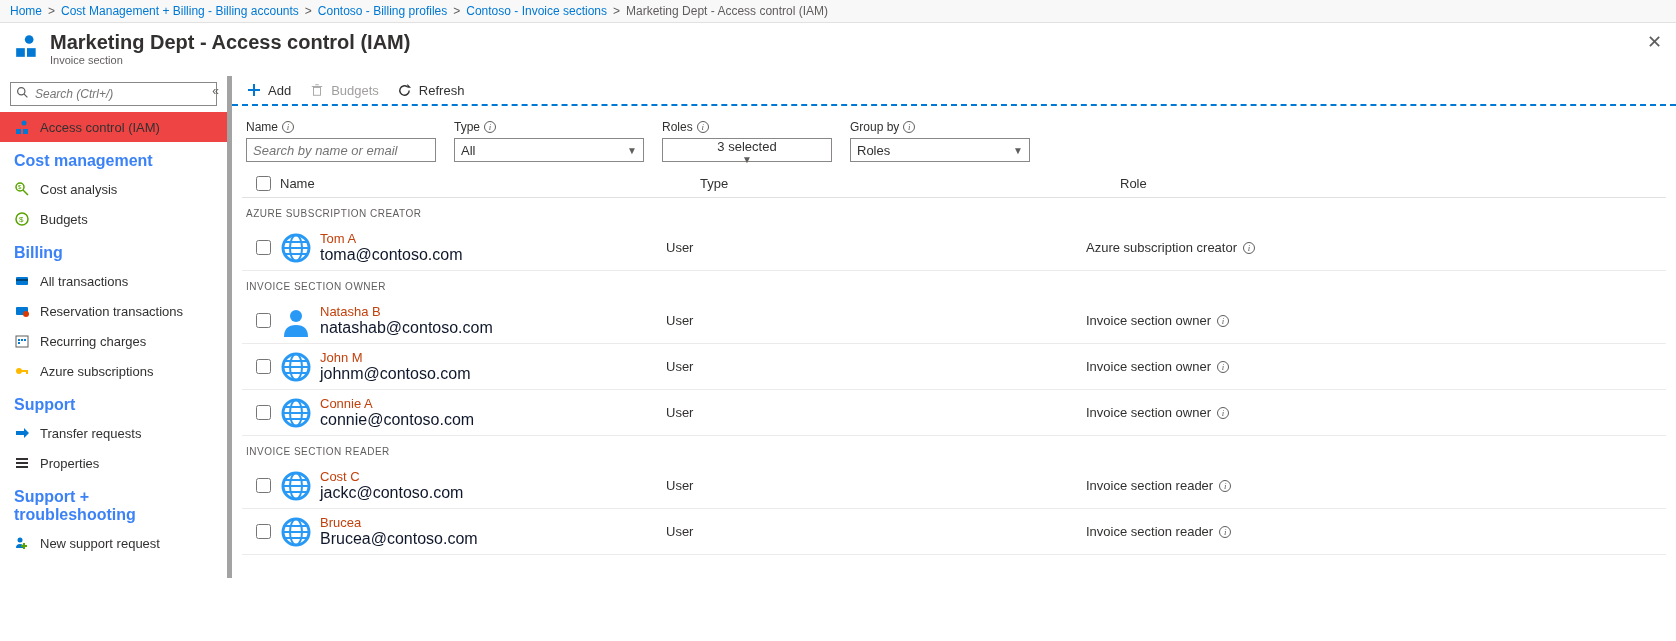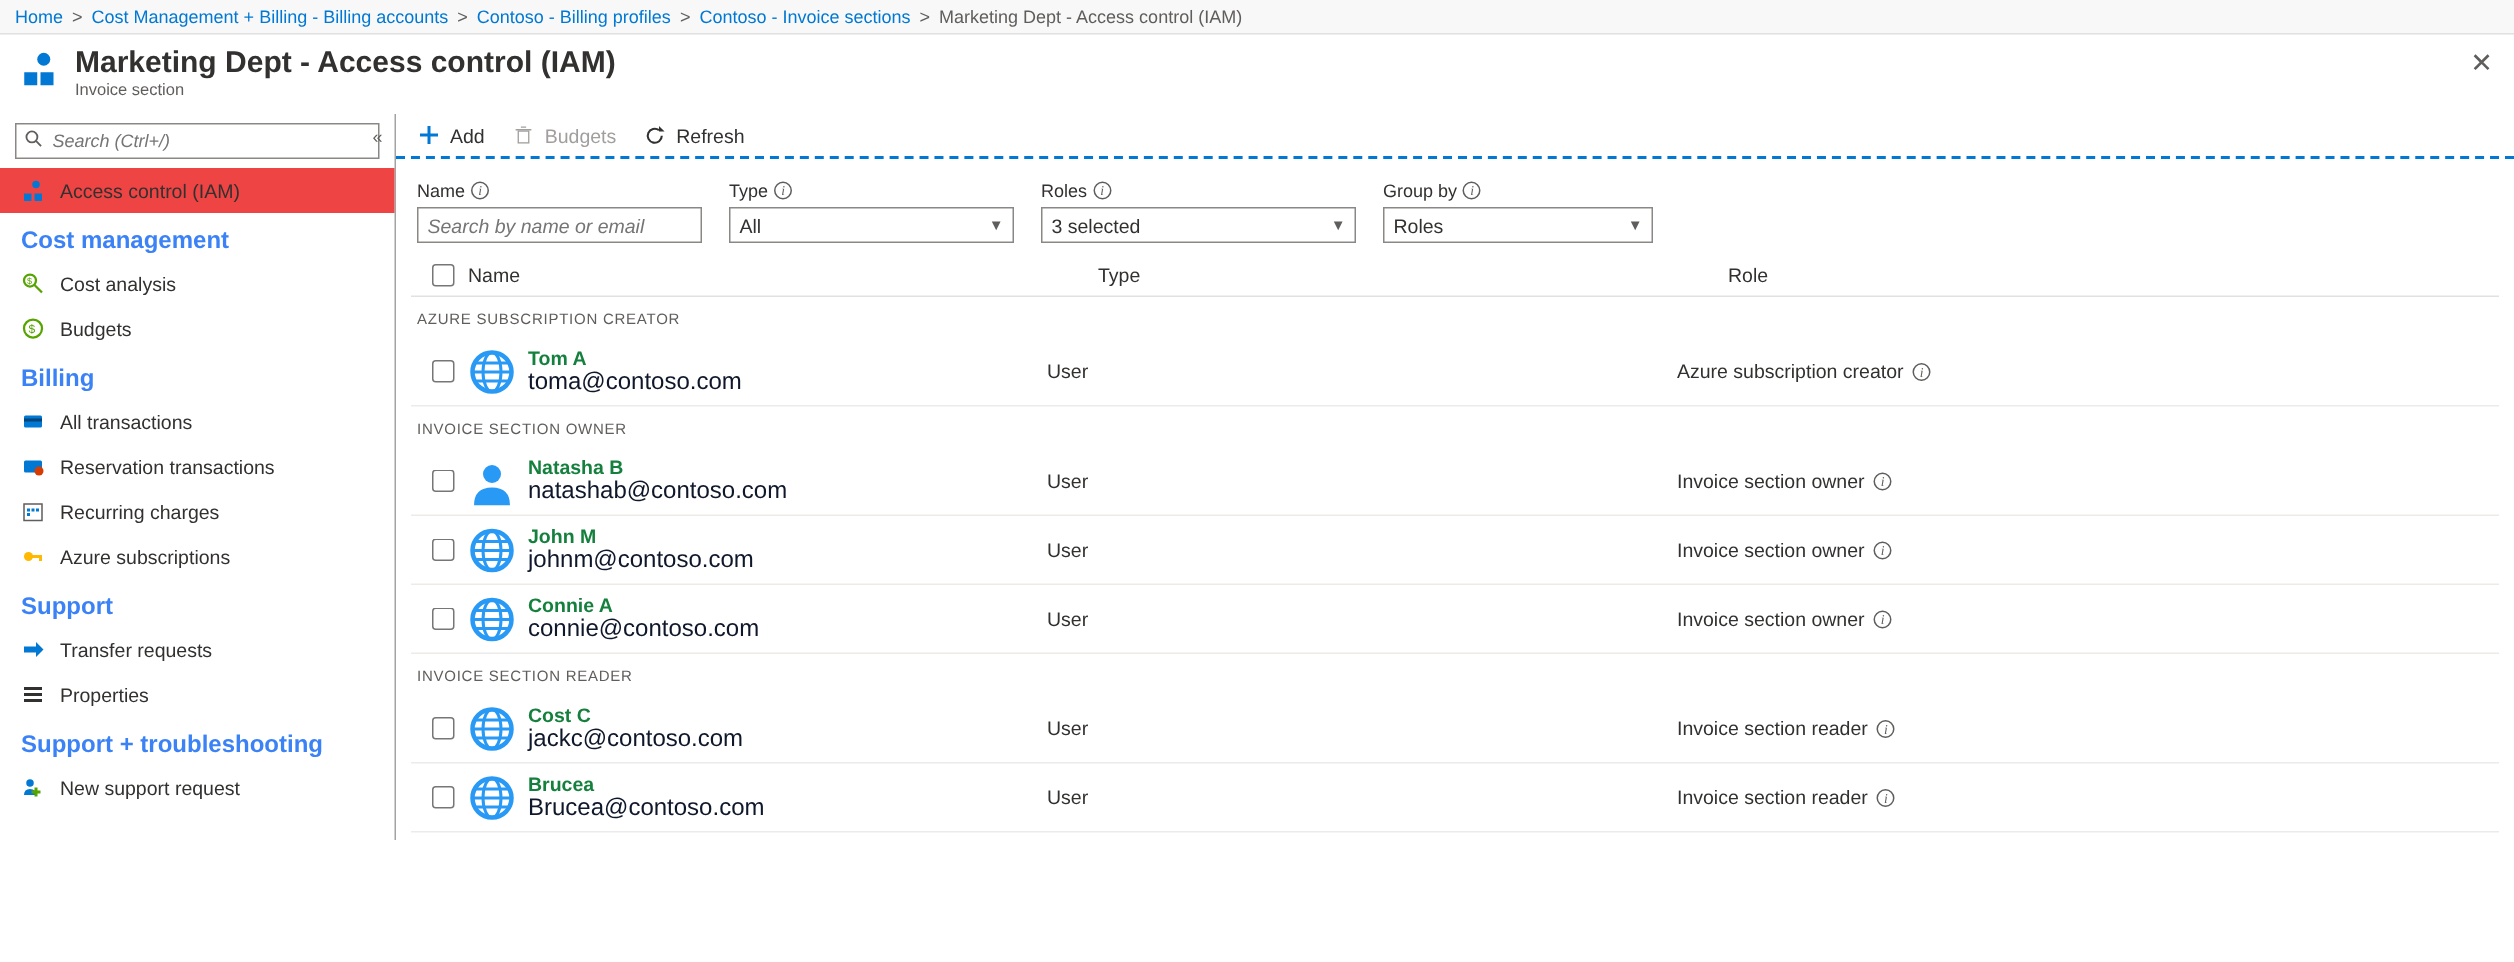--- a/index.html
+++ b/index.html
@@ -10,21 +10,21 @@
 .breadcrumb .sep { margin: 0 6px; color: #605e5c; }
 .breadcrumb .current { color: #605e5c; }
 
 .header { display: flex; align-items: flex-start; padding: 8px 14px 10px 14px; position: relative; }
 .header .icon { width: 26px; height: 26px; margin-right: 10px; margin-top: 2px; }
 .header h1 { font-size: 20px; font-weight: 600; }
 .header .sub { font-size: 11px; color: #605e5c; }
 .header .close { position: absolute; right: 14px; top: 8px; font-size: 18px; color: #605e5c; cursor: pointer; }
 
 .body { display: flex; }
-.sidebar { width: 264px; border-right: 1px solid #a3a3a3; padding-bottom: 20px; }
+.sidebar { width: 232px; border-right: 5px solid #a3a3a3; padding-bottom: 20px; }
 .search-box { margin: 6px 10px; position: relative; display:flex; align-items:center;}
 .search-box input { width: 100%; padding: 4px 6px 4px 24px; font-size: 12px; font-style: italic; border: 1px solid #8a8886; }
 .search-box .mag { position: absolute; left: 6px; top: 4px; color: #605e5c; font-size: 13px;}
 .collapse { position: absolute; right: -2px; top: 2px; font-size: 12px; color: #605e5c; cursor: pointer;}
 .nav-group-title { font-size: 16px; font-weight: 600; padding: 10px 14px 4px 14px; color: #3b82f6; }
 .nav-item { display: flex; align-items: center; padding: 7px 14px; cursor: pointer; font-size: 13px; }
 .nav-item.selected { background: #ef4444; }
 .nav-item .nicon { width: 16px; height: 16px; margin-right: 10px; display: inline-flex; align-items:center; justify-content:center;}
 
 .main { flex: 1; }
@@ -47,21 +47,21 @@
 .th { font-size: 13px; color: #323130; }
 .col-name { flex: 0 0 420px; }
 .col-type { flex: 0 0 420px; }
 .col-role { flex: 1; }
 
 .group-head { font-size: 10px; letter-spacing: 0.5px; color: #605e5c; padding: 10px 4px 6px 4px; }
 .row { display: flex; align-items: center; padding: 6px 4px; border-bottom: 1px solid #edebe9; }
 .row .chk { width: 34px; display:flex; justify-content:center;}
 .row .avatar { width: 32px; height: 32px; margin-right: 8px;}
 .row .namecol { flex: 0 0 386px; display:flex; align-items:center;}
-.row .nametext .uname { color: #15803d; cursor:pointer; font-size:13px;font-weight:bold;}
+.row .nametext .uname { color: #c2410c; cursor:pointer; font-size:13px;}
 .row .nametext .uemail { color: #0f172a; font-size: 16px; }
 .row .typecol { flex: 0 0 420px; }
 .row .rolecol { flex: 1; display:flex; align-items:center; gap:6px;}
 
 input[type=checkbox]{ width:15px; height:15px;}
 
 svg { display:block; }
 </style>
 </head>
 <body>
@@ -262,21 +262,21 @@
           <div class="control" style="width: 190px;">
             <span>All</span>
             <span class="chev">▼</span>
           </div>
         </div>
         <div class="filter">
           <label>
             <span>Roles</span> 
             <span class="info-icon">i</span>
           </label>
-          <div class="control" style="width: 210px;">
+          <div class="control" style="width: 170px; flex-direction: column;">
             <span>3 selected</span>
             <span class="chev">▼</span>
           </div>
         </div>
         <div class="filter">
           <label>
             <span>Group by</span> 
             <span class="info-icon">i</span>
           </label>
           <div class="control" style="width: 180px;">

